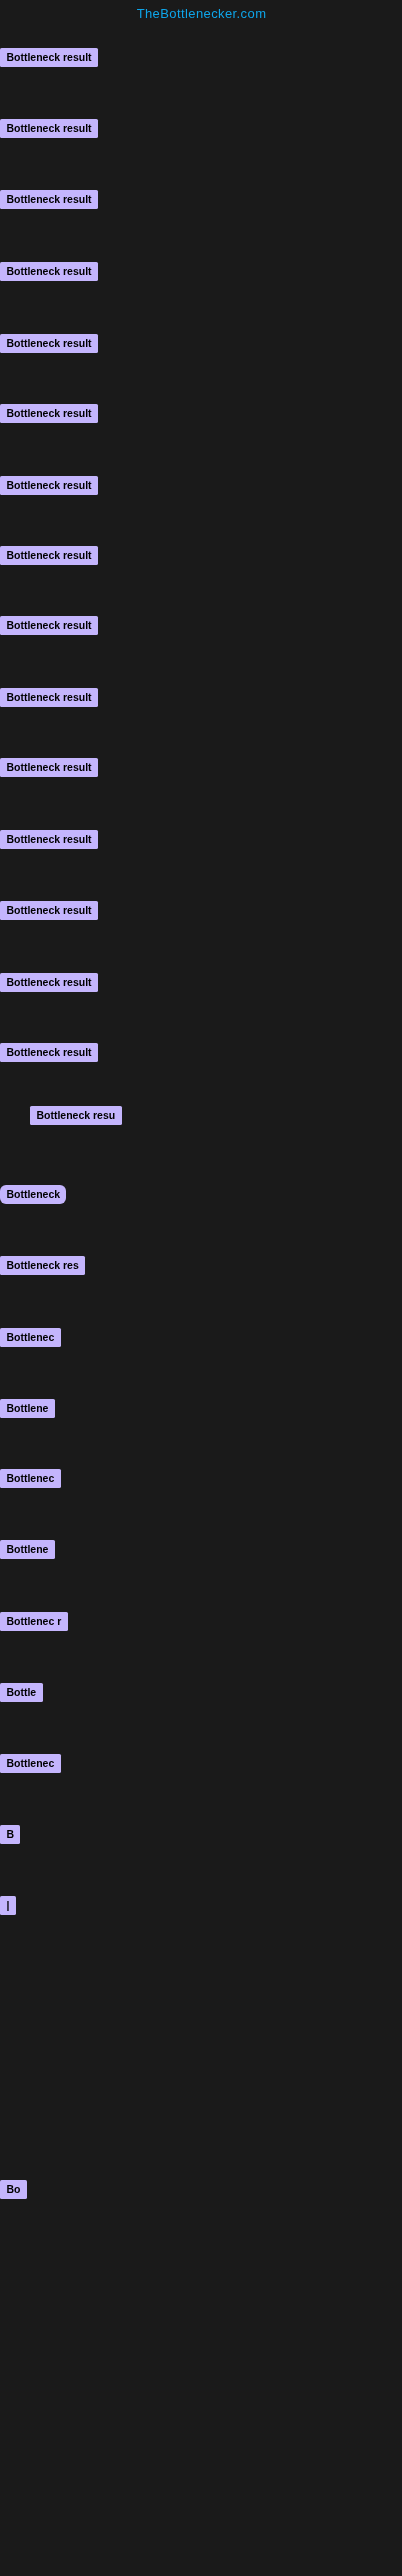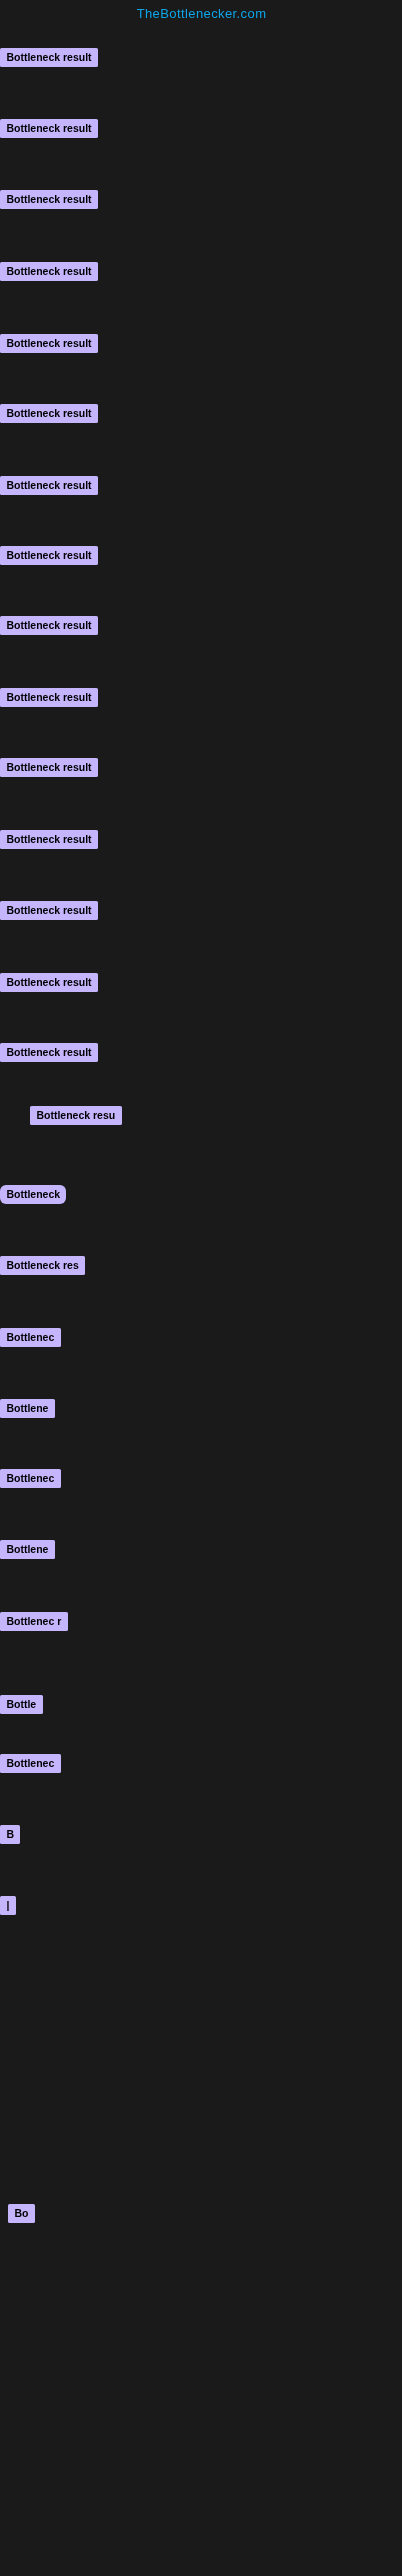--- a/index.html
+++ b/index.html
@@ -64,19 +64,19 @@
     <div class="result-row" style="top: 947px; left: 0px;"><span class="bottleneck-label" style="max-width: 129px;">Bottleneck result</span></div>
     <div class="result-row" style="top: 1017px; left: 0px;"><span class="bottleneck-label" style="max-width: 129px;">Bottleneck result</span></div>
     <div class="result-row" style="top: 1080px; left: 0px; margin-left: 30px;"><span class="bottleneck-label" style="max-width: 111px;">Bottleneck resu</span></div>
     <div class="result-row" style="top: 1159px; left: 0px;"><span class="bottleneck-label" style="max-width: 85px; border-radius: 6px;">Bottleneck</span></div>
     <div class="result-row" style="top: 1230px; left: 0px;"><span class="bottleneck-label" style="max-width: 103px;">Bottleneck res</span></div>
     <div class="result-row" style="top: 1302px; left: 0px;"><span class="bottleneck-label" style="max-width: 75px;">Bottlenec</span></div>
     <div class="result-row" style="top: 1373px; left: 0px;"><span class="bottleneck-label" style="max-width: 60px;">Bottlene</span></div>
     <div class="result-row" style="top: 1443px; left: 0px;"><span class="bottleneck-label" style="max-width: 75px;">Bottlenec</span></div>
     <div class="result-row" style="top: 1514px; left: 0px;"><span class="bottleneck-label" style="max-width: 68px;">Bottlene</span></div>
     <div class="result-row" style="top: 1586px; left: 0px;"><span class="bottleneck-label" style="max-width: 91px;">Bottlenec r</span></div>
-    <div class="result-row" style="top: 1657px; left: 0px;"><span class="bottleneck-label" style="max-width: 56px; margin-top: 12px;">Bottle</span></div>
+    <div class="result-row" style="top: 1657px; left: 0px;"><span class="bottleneck-label" style="max-width: 56px;">Bottle</span></div>
     <div class="result-row" style="top: 1728px; left: 0px;"><span class="bottleneck-label" style="max-width: 75px;">Bottlenec</span></div>
     <div class="result-row" style="top: 1799px; left: 0px;"><span class="bottleneck-label" style="max-width: 31px;">B</span></div>
     <div class="result-row" style="top: 1870px; left: 0px;"><span class="bottleneck-label" style="max-width: 22.5px;">|</span></div>
-    <div class="result-row" style="top: 2154px; left: 8px; margin-top: 24px;"><span class="bottleneck-label" style="max-width: 34px;">Bo</span></div>
+    <div class="result-row" style="top: 2154px; left: 0px;"><span class="bottleneck-label" style="max-width: 34px;">Bo</span></div>
   </div>
 
 
 </body></html>

